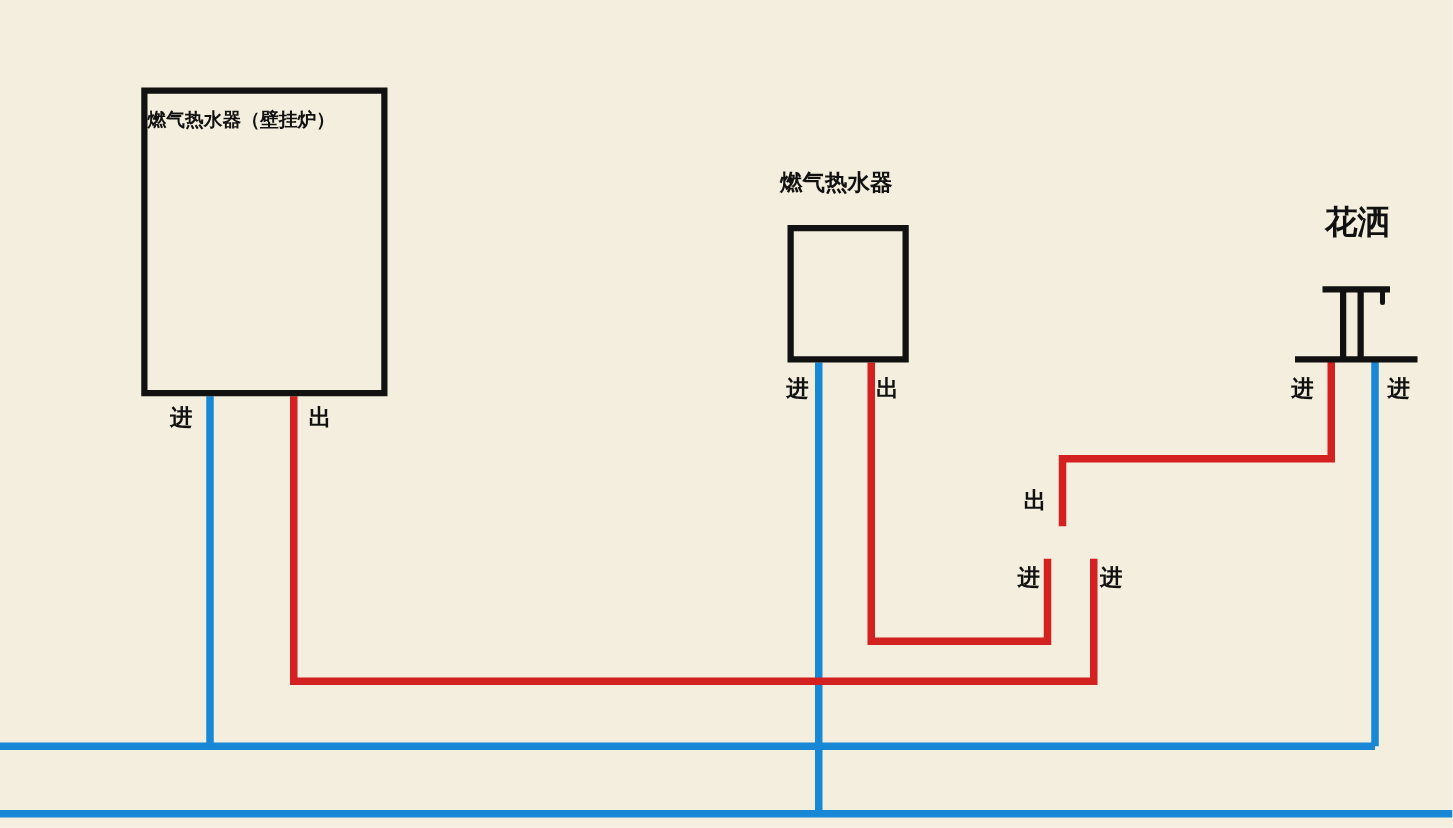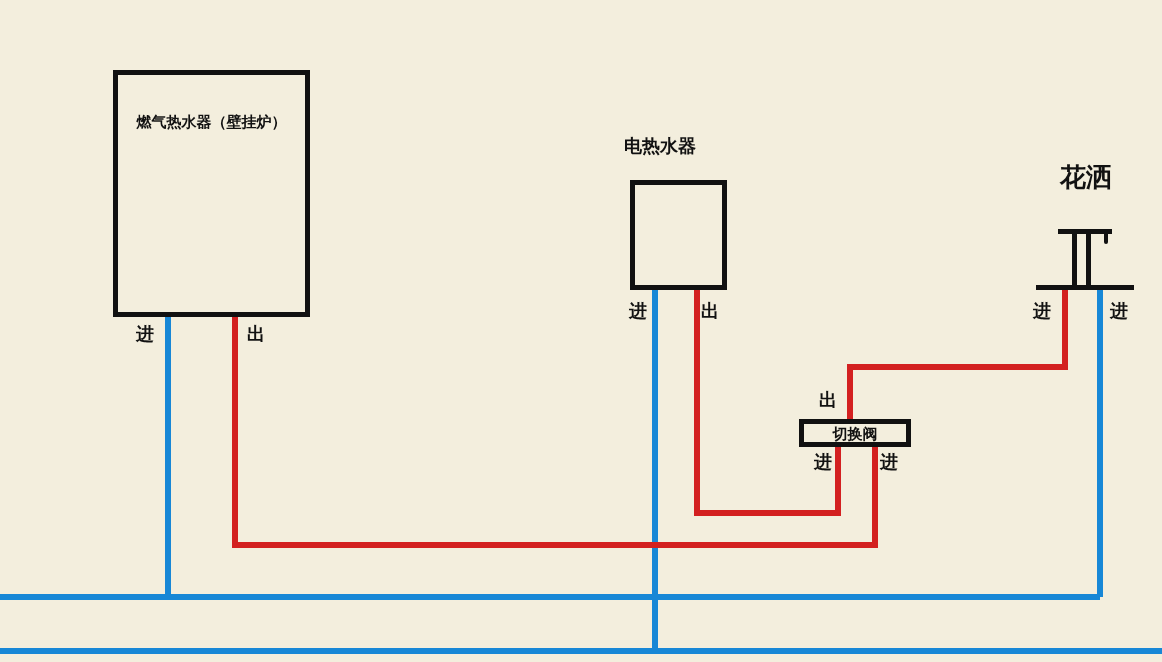--- a/index.html
+++ b/index.html
@@ -26,22 +26,21 @@
     z-index:3;
   }
   .port-label{
     position:absolute;
     font-weight:bold;
     font-size:18px;
     white-space:nowrap;
     z-index:3;
   }
   .gas-box-label{
-    left:0;right:0;top:38px;
-    text-align:center;
+    left:0;right:0;top:12px;
     font-size:15px;
   }
   .valve-inner-label{
     position:absolute;left:0;right:0;top:1px;
     text-align:center;
     font-size:15px;font-weight:bold;
     z-index:3;
   }
   .shower-title{font-size:26px;}
   .elec-title{font-size:18px;}
@@ -62,29 +61,26 @@
       <polyline points="697,288 697,513 838,513 838,447" fill="none" stroke="#d32020" stroke-width="6"></polyline>
       <polyline points="850,421 850,367 1065,367 1065,289" fill="none" stroke="#d32020" stroke-width="6"></polyline>
     </svg>
 
   <div class="device-box" style="left:113px;top:70px;width:197px;height:247px;">
     <div class="box-label gas-box-label">燃气热水器（壁挂炉）</div>
   </div>
   <div class="port-label" style="left:136px;top:322px;">进</div>
   <div class="port-label" style="left:247px;top:322px;">出</div>
 
-  <div class="box-label elec-title" style="left:624px;top:134px;">电热水器</div>
+  <div class="box-label elec-title" style="left:624px;top:134px;">燃气热水器</div>
   <div class="device-box" style="left:630px;top:180px;width:97px;height:110px;"></div>
   <div class="port-label" style="left:629px;top:299px;">进</div>
   <div class="port-label" style="left:701px;top:299px;">出</div>
 
   <div class="port-label" style="left:819px;top:388px;">出</div>
-  <div class="device-box" style="left:799px;top:419px;width:112px;height:28px;">
-    <div class="valve-inner-label">切换阀</div>
-  </div>
   <div class="port-label" style="left:814px;top:450px;">进</div>
   <div class="port-label" style="left:880px;top:450px;">进</div>
 
   <div class="box-label shower-title" style="left:1060px;top:160px;">花洒</div>
 
   <div>
     <div class="shower-part" style="left:1058px;top:229px;width:54px;height:5px;"></div>
     <div class="shower-part" style="left:1104px;top:232px;width:4px;height:12px;border-radius:0 0 3px 3px;"></div>
     <div class="shower-part" style="left:1072px;top:232px;width:5px;height:54px;"></div>
     <div class="shower-part" style="left:1086px;top:232px;width:5px;height:54px;"></div>

